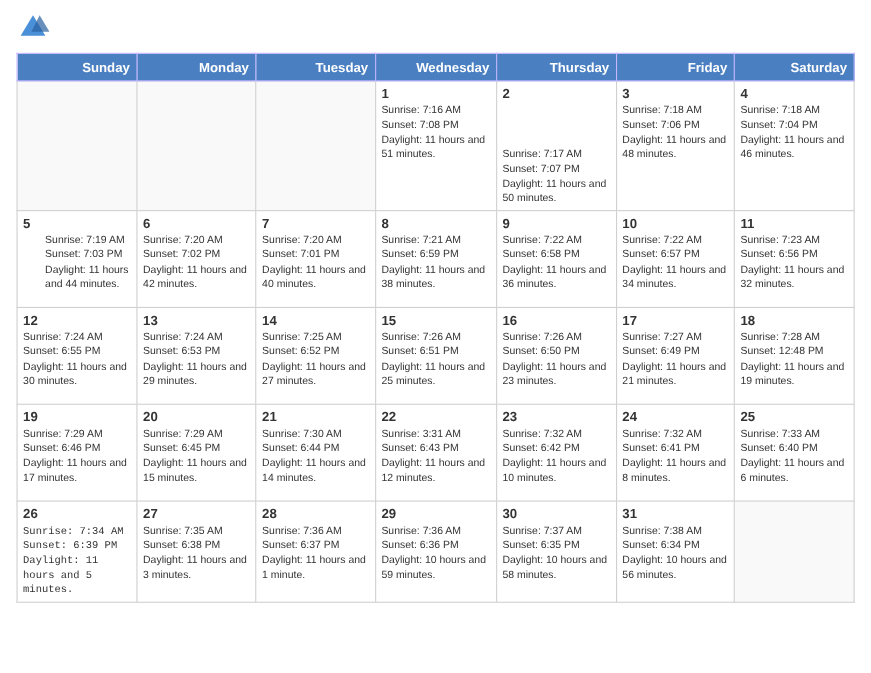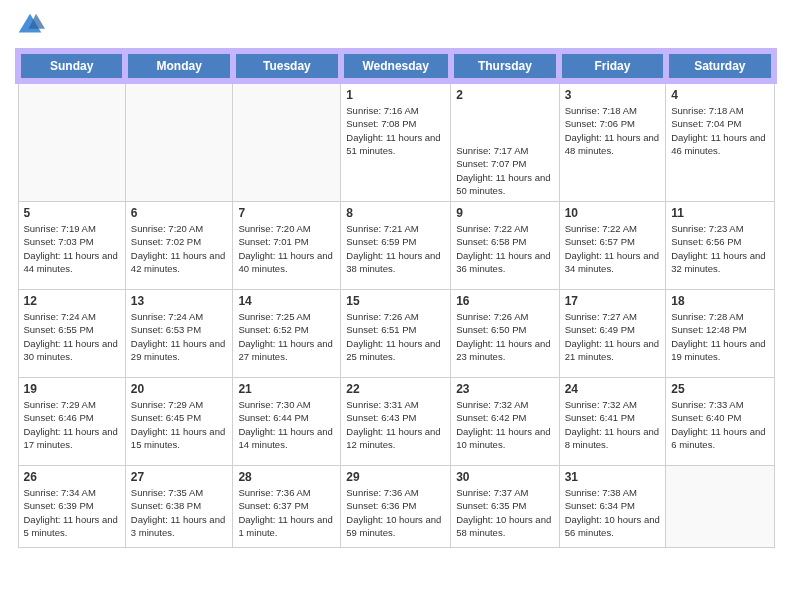--- a/index.html
+++ b/index.html
@@ -58,25 +58,25 @@
       color: #555;
     }
     .calendar {
       width: 100%;
       border-collapse: collapse;
       border: 1px solid #ccc;
     }
     .calendar th {
       background-color: #4a7fc1;
       color: #fff;
-      text-align: center;
+      text-align: right;
       padding: 5px 6px;
       font-size: 12px;
       font-weight: bold;
-      border: 6px solid #c4b5fd;
+      border: 1px solid #c4b5fd;
     }
     .calendar td {
       vertical-align: top;
       padding: 4px 5px;
       border: 1px solid #d0d0d0;
       width: 113px;
       font-size: 10px;
       color: #333;
       background: #fff;
       height: 88px;
@@ -157,21 +157,21 @@
           <td>
             <div class="day-number">4</div>
             <div class="day-info" style="white-space: pre-line;">Sunrise: 7:18 AM
 Sunset: 7:04 PM
 Daylight: 11 hours and 46 minutes.</div>
           </td>
         </tr>
         <tr>
           <td>
             <div class="day-number">5</div>
-            <div class="day-info" style="white-space: pre-line;">Sunrise: 7:19 AM
+            <div class="day-info" style="white-space: pre-line; margin-left: 20px;">Sunrise: 7:19 AM
 Sunset: 7:03 PM
 Daylight: 11 hours and 44 minutes.</div>
           </td>
           <td>
             <div class="day-number">6</div>
             <div class="day-info" style="white-space: pre-line;">Sunrise: 7:20 AM
 Sunset: 7:02 PM
 Daylight: 11 hours and 42 minutes.</div>
           </td>
           <td>
@@ -289,21 +289,21 @@
           <td>
             <div class="day-number">25</div>
             <div class="day-info" style="white-space: pre-line;">Sunrise: 7:33 AM
 Sunset: 6:40 PM
 Daylight: 11 hours and 6 minutes.</div>
           </td>
         </tr>
         <tr>
           <td>
             <div class="day-number">26</div>
-            <div class="day-info" style="white-space: pre-line;">Sunrise: 7:34 AM
+            <div class="day-info" style="white-space: pre-line; font-family: Liberation Mono, monospace;">Sunrise: 7:34 AM
 Sunset: 6:39 PM
 Daylight: 11 hours and 5 minutes.</div>
           </td>
           <td>
             <div class="day-number">27</div>
             <div class="day-info" style="white-space: pre-line;">Sunrise: 7:35 AM
 Sunset: 6:38 PM
 Daylight: 11 hours and 3 minutes.</div>
           </td>
           <td>

